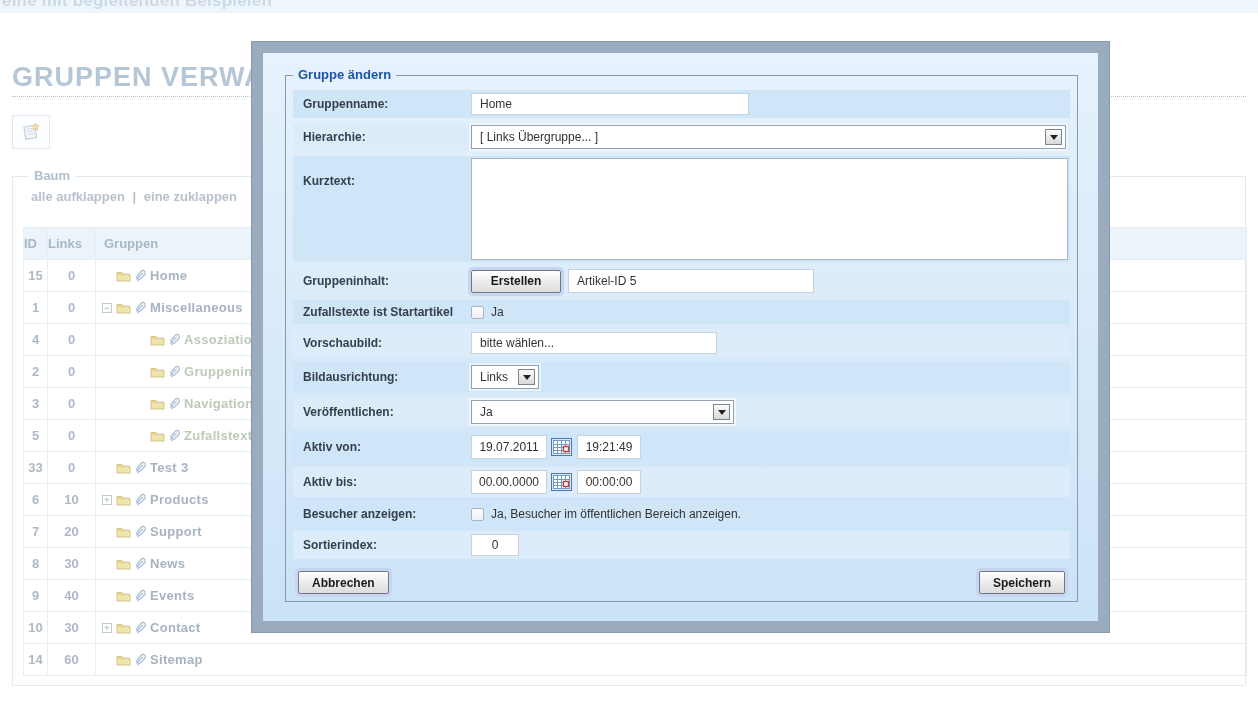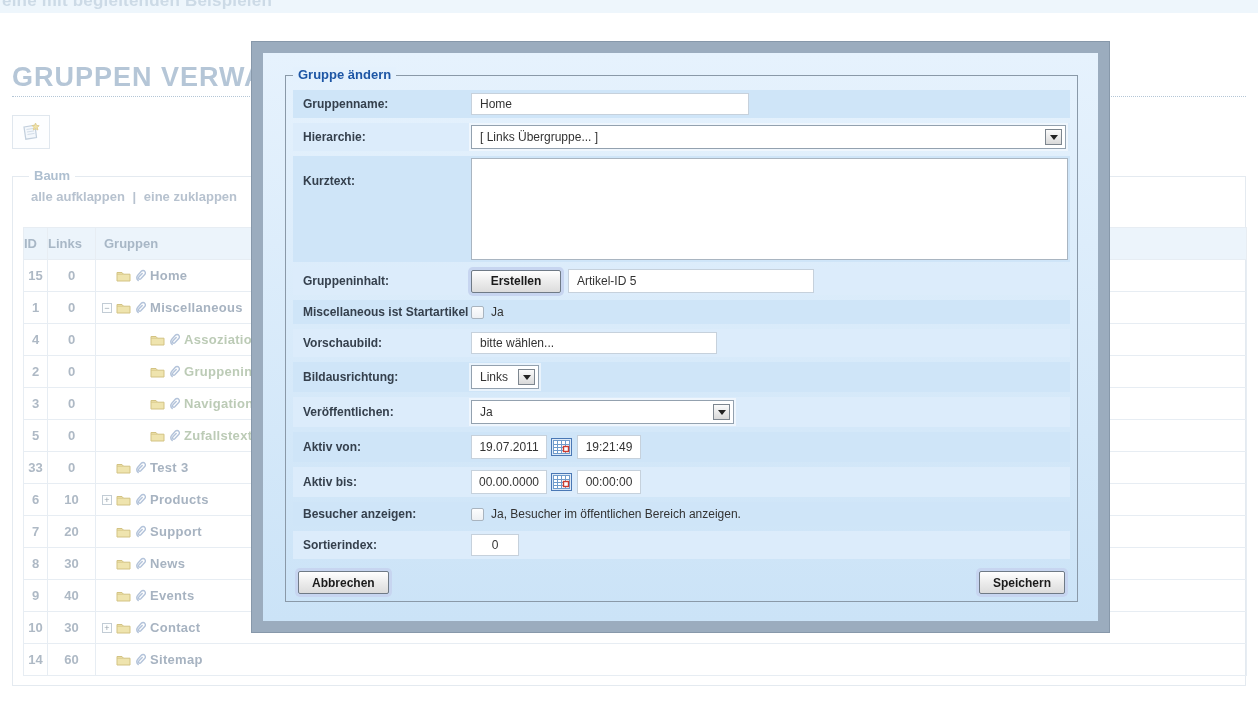--- a/index.html
+++ b/index.html
@@ -424,21 +424,21 @@
 
           <div class="mrow bgB">
             <div class="mlabel">Gruppeninhalt:</div>
             <div class="mcontent">
               <button class="btn" style="width:90px;padding:0">Erstellen</button>
               <input class="txt" style="width: 246px; height: 24px;" value="Artikel-ID 5">
             </div>
           </div>
 
           <div class="mrow bgA h24">
-            <div class="mlabel">Miscellaneous ist Startartikel</div>
+            <div class="mlabel">Zufallstexte ist Startartikel</div>
             <div class="mcontent">
               <span class="cb"></span>
               <span class="cb-label">Ja</span>
             </div>
           </div>
 
           <div class="mrow bgB">
             <div class="mlabel">Vorschaubild:</div>
             <div class="mcontent">
               <input class="txt" style="width: 246px;" value="bitte wählen...">

